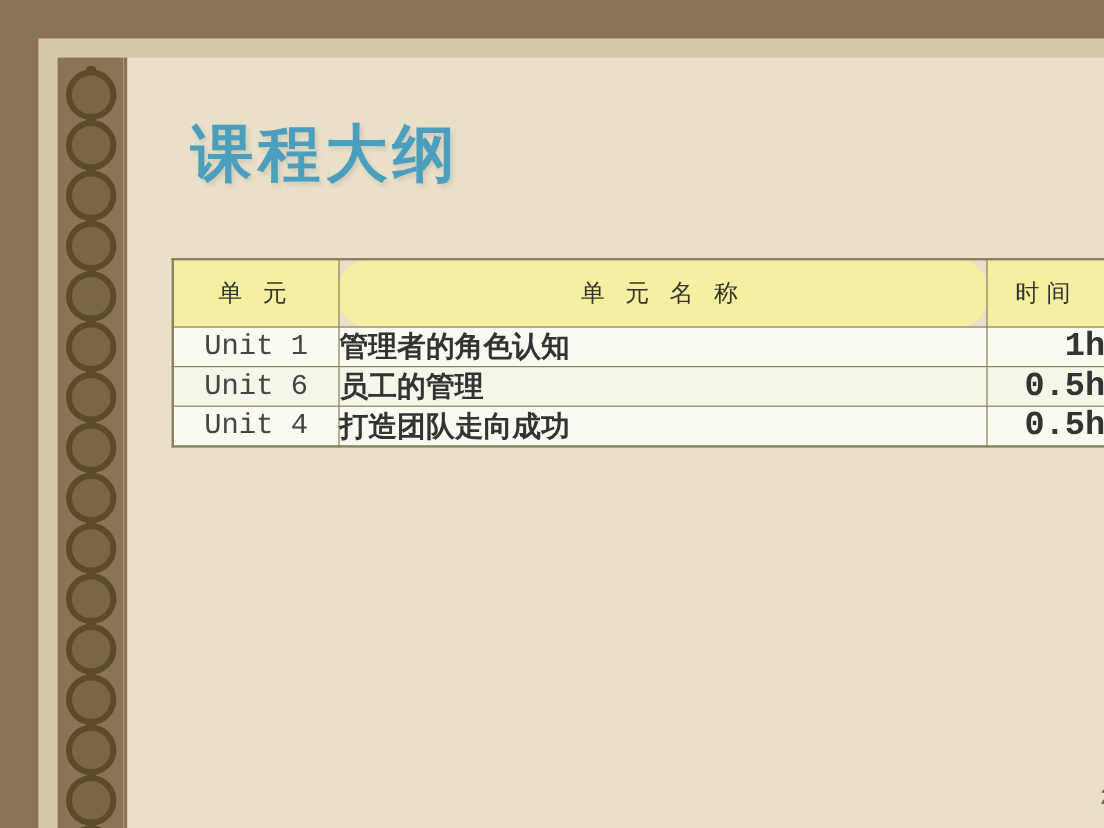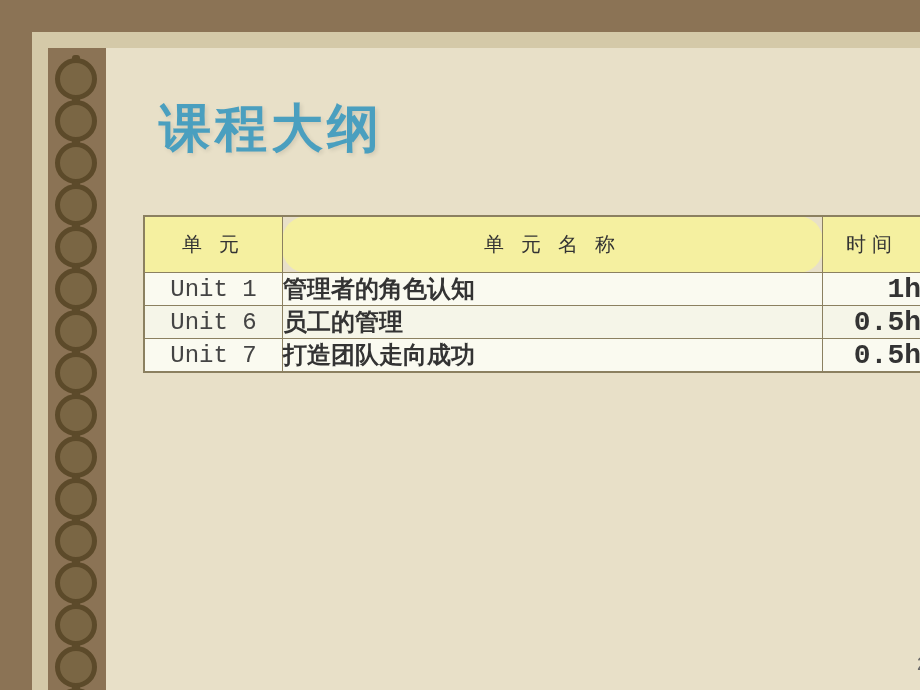--- a/index.html
+++ b/index.html
@@ -196,21 +196,21 @@
             <td class="cell-unit">Unit 1</td>
             <td class="cell-name">管理者的角色认知</td>
             <td class="cell-time">1h</td>
           </tr>
           <tr class="data-row">
             <td class="cell-unit">Unit 6</td>
             <td class="cell-name">员工的管理</td>
             <td class="cell-time">0.5h</td>
           </tr>
           <tr class="data-row">
-            <td class="cell-unit">Unit 7</td>
+            <td class="cell-unit">Unit 4</td>
             <td class="cell-name">打造团队走向成功</td>
             <td class="cell-time">0.5h</td>
           </tr>
         </tbody>
     </table>
 
     <div class="page-number">2</div>
   </div>
 </div>
 

